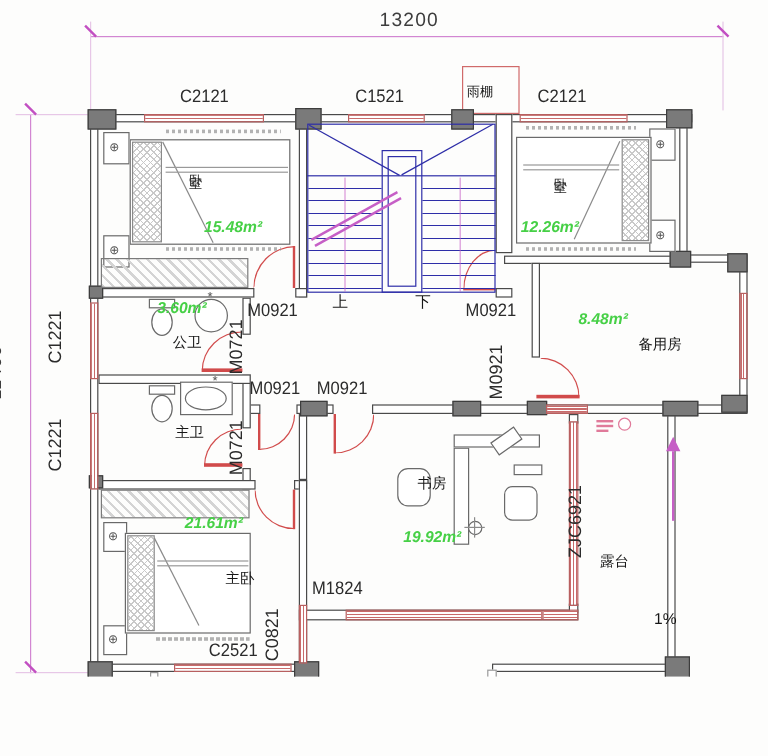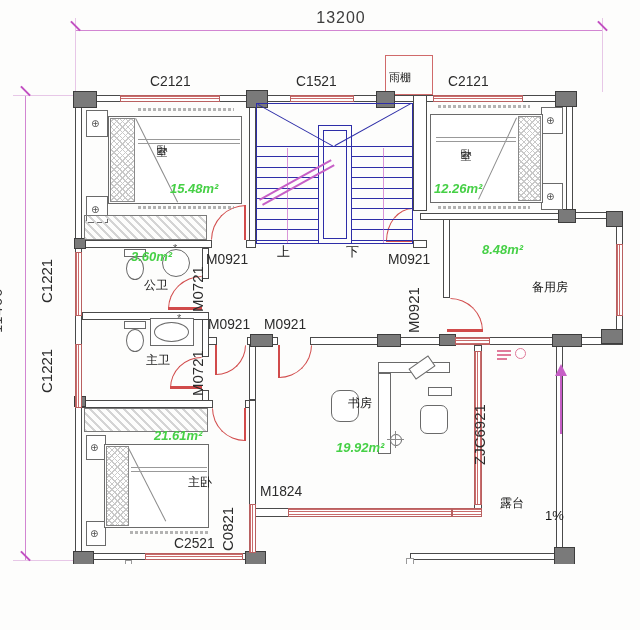--- a/index.html
+++ b/index.html
@@ -260,29 +260,29 @@
   <div class="lbl code vrot" style="left:421px;top:318px">M0921</div>
   <div class="lbl code" style="left:260px;top:483px">M1824</div>
 
   <div class="lbl green" style="left:131px;top:250px">3.60m²</div>
   <div class="lbl cn" style="left:144px;top:279px">公卫</div>
   <div class="lbl cn" style="left:146px;top:354px">主卫</div>
 
   <div class="lbl code vrot" style="left:54px;top:288px">C1221</div>
   <div class="lbl code vrot" style="left:54px;top:378px">C1221</div>
 
-  <div class="lbl green" style="left:482px;top:243px">8.48m²</div>
+  <div class="lbl green" style="left:482px;top:259px">8.48m²</div>
   <div class="lbl cn" style="left:532px;top:281px">备用房</div>
 
   <div class="lbl green" style="left:154px;top:429px">21.61m²</div>
   <div class="lbl cn" style="left:188px;top:476px">主卧</div>
 
   <div class="lbl cn" style="left:348px;top:397px">书房</div>
   <div class="lbl green" style="left:336px;top:441px">19.92m²</div>
 
   <div class="lbl code" style="left:174px;top:535px">C2521</div>
   <div class="lbl code vrot" style="left:235px;top:536px">C0821</div>
   <div class="lbl code vrot" style="left:487px;top:450px">ZJC6921</div>
 
-  <div class="lbl cn" style="left:500px;top:497px">露台</div>
+  <div class="lbl cn" style="left:500px;top:462px">露台</div>
   <div class="lbl cn" style="left:545px;top:509px;font-size:13px">1%</div>
 
 </div>
 
 </body></html>

